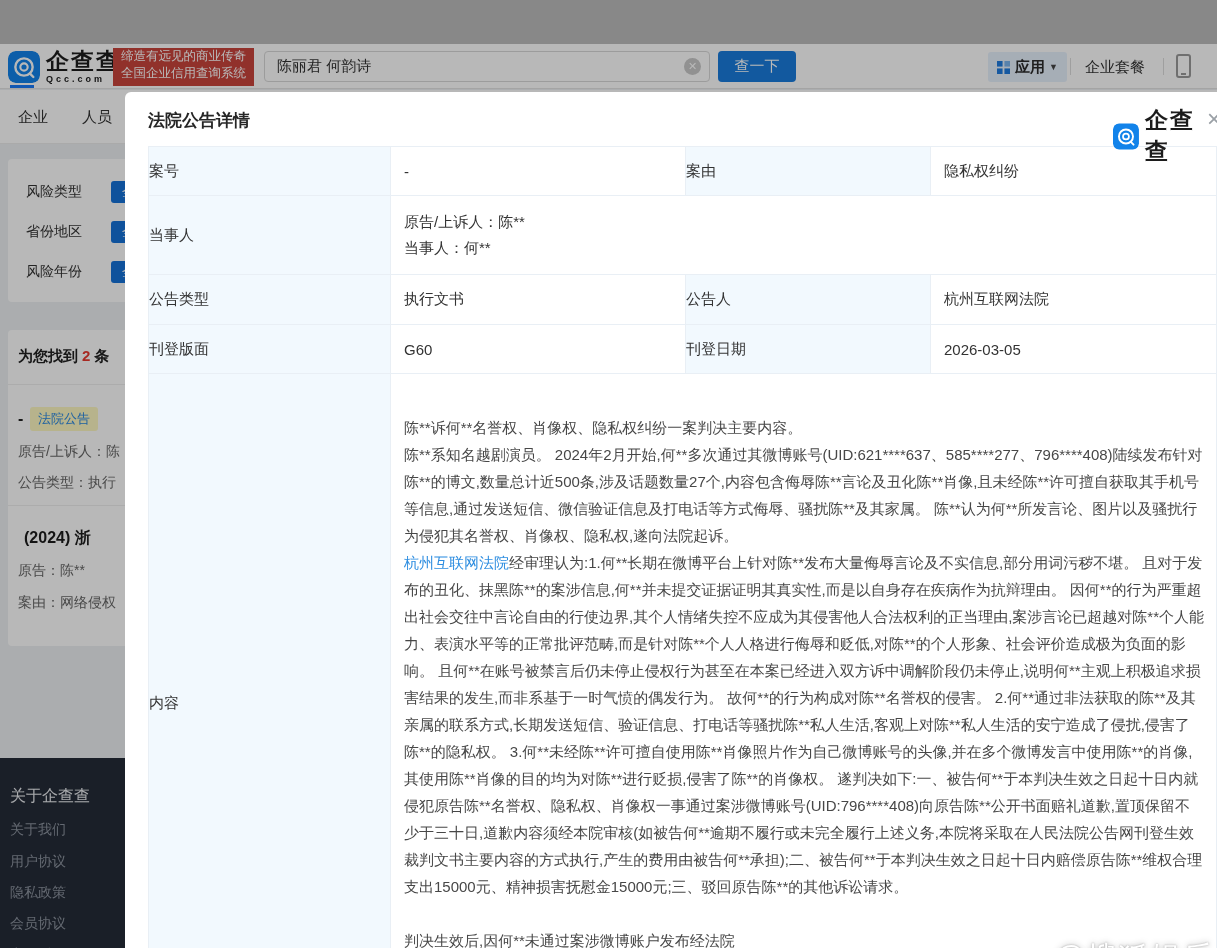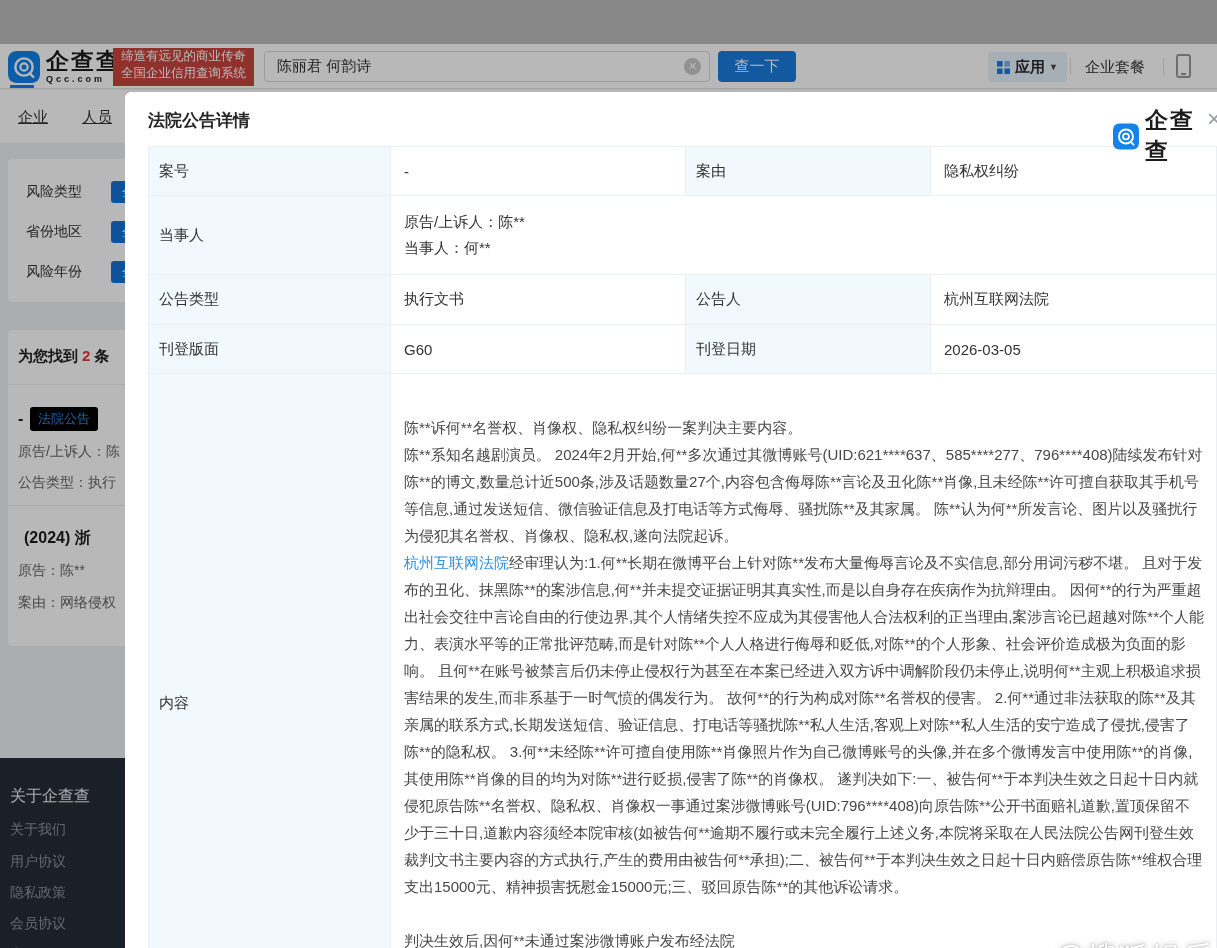--- a/index.html
+++ b/index.html
@@ -21,32 +21,32 @@
   .apps-grid { width:13px; height:13px; margin-right:5px; }
   .apps-label { font-size:15px; font-weight:bold; color:#2b2b2b; }
   .apps-caret { font-size:9px; color:#444; margin-left:4px; }
   .pkg-link { position:absolute; left:1085px; top:0; height:45px; line-height:45px; font-size:15px; color:#333; }
   .top-div { position:absolute; top:14px; width:1px; height:17px; background:#ddd; }
   .phone-icon { position:absolute; left:1176px; top:10px; width:15px; height:24px; border:2px solid #9a9a9a; border-radius:3px; }
   .phone-icon:after { content:""; position:absolute; left:3px; bottom:1px; width:5px; height:2px; background:#9a9a9a; }
   .nav-underline { position:absolute; left:10px; bottom:0; width:24px; height:3px; background:#1a7af8; }
 
   .bg-tabs { position:absolute; top:46px; left:0; width:1217px; height:54px; background:#fff; border-bottom:1px solid #ececec; z-index:1; }
-  .bg-tab { position:absolute; top:0; height:54px; line-height:54px; font-size:15px; color:#333;text-decoration:underline; }
+  .bg-tab { position:absolute; top:0; height:54px; line-height:54px; font-size:15px; color:#333; }
   .filter-card { position:absolute; top:115px; left:8px; width:220px; height:143px; background:#fff; border-radius:4px; z-index:1; }
   .filter-row { position:absolute; left:18px; height:22px; display:flex; align-items:center; }
   .filter-label { font-size:14px; color:#333; width:76px; }
   .filter-pill { display:inline-block; margin-left:9px; min-width:34px; height:22px; background:#1672d9; color:#fff; font-size:12px; line-height:22px; text-align:center; border-radius:3px; }
 
   .results-card { position:absolute; top:286px; left:8px; width:220px; height:316px; background:#fff; border-radius:4px; z-index:1; overflow:hidden; }
   .found-line { position:absolute; left:10px; top:17px; font-size:15px; font-weight:bold; color:#222; white-space:nowrap; }
   .found-count { color:#e8392f; padding:0 4px; }
   .res-div { position:absolute; left:0; width:220px; height:1px; background:#efefef; }
   .res1-dash { position:absolute; left:10px; top:80px; font-size:16px; font-weight:bold; color:#222; }
-  .res-tag { position:absolute; left:22px; top:77px; background:#000000; color:#2b87e0; font-size:13px; padding:3px 8px; border-radius:3px; white-space:nowrap; }
+  .res-tag { position:absolute; left:22px; top:77px; background:#fef9c3; color:#2b87e0; font-size:13px; padding:3px 8px; border-radius:3px; white-space:nowrap; }
   .res-line { position:absolute; left:10px; font-size:14px; color:#666; white-space:nowrap; }
   .res2-title { position:absolute; left:16px; top:198px; font-size:16px; font-weight:bold; color:#1c1c1c; white-space:nowrap; }
 
   .dark-footer { position:absolute; top:714px; left:0; width:1217px; height:234px; background:#252c38; z-index:1; }
   .foot-h { position:absolute; left:10px; top:28px; font-size:16px; color:#e8eaee; }
   .foot-link { position:absolute; left:10px; font-size:14px; color:#8b929e; }
   .foot-div { position:absolute; left:0; top:200px; width:220px; height:1px; background:#3a4150; }
   .foot-src { position:absolute; left:10px; top:211px; font-size:13px; color:#8b929e; white-space:nowrap; }
   .foot-src b { font-weight:normal; margin-left:28px; }
 
@@ -57,21 +57,21 @@
   .modal { position:absolute; left:125px; top:48px; width:1092px; height:990px; background:#fff; border-radius:6px 0 0 0; z-index:20; }
   .modal-head { position:relative; height:54px; }
   .modal-title { position:absolute; left:23px; top:17px; font-size:17px; font-weight:bold; color:#262626; }
   .modal-logo { position:absolute; left:988px; top:13px; display:flex; align-items:center; }
   .modal-logo-icon { width:27px; height:27px; border-radius:6px; }
   .modal-logo-txt { margin-left:6px; font-size:23px; font-weight:bold; color:#1c1c1c; letter-spacing:2px; }
   .modal-close { position:absolute; left:1082px; top:15px; font-size:24px; color:#9aa0a6; line-height:24px; }
 
   table.detail { border-collapse:collapse; margin-left:23px; width:1069px; table-layout:fixed; }
   table.detail td { border:1px solid #e9eff5; font-size:15px; color:#333; vertical-align:middle; }
-  td.lbl { background:#f2f9fe; padding-left:10px; }
+  td.lbl { background:#f2f9fe; }
   td.val { background:#fff; padding-left:13px; }
   tr.r1 td { height:49px; } tr.r2 td { height:79px; } tr.r3 td { height:50px; } tr.r4 td { height:49px; }
   td.party-cell div { line-height:26px; }
   td.content-cell { padding:40px 12px 24px 13px; vertical-align:top; }
   .content-par { font-size:15px; line-height:27px; color:#474747; word-break:break-all; }
   .content-par.blank { height:27px; }
   .content-link { color:#2d8de0; text-decoration:none; }
 
   
   .watermark { position:absolute; left:1004px; top:893px; z-index:30; display:flex; align-items:center; opacity:0.95; }

